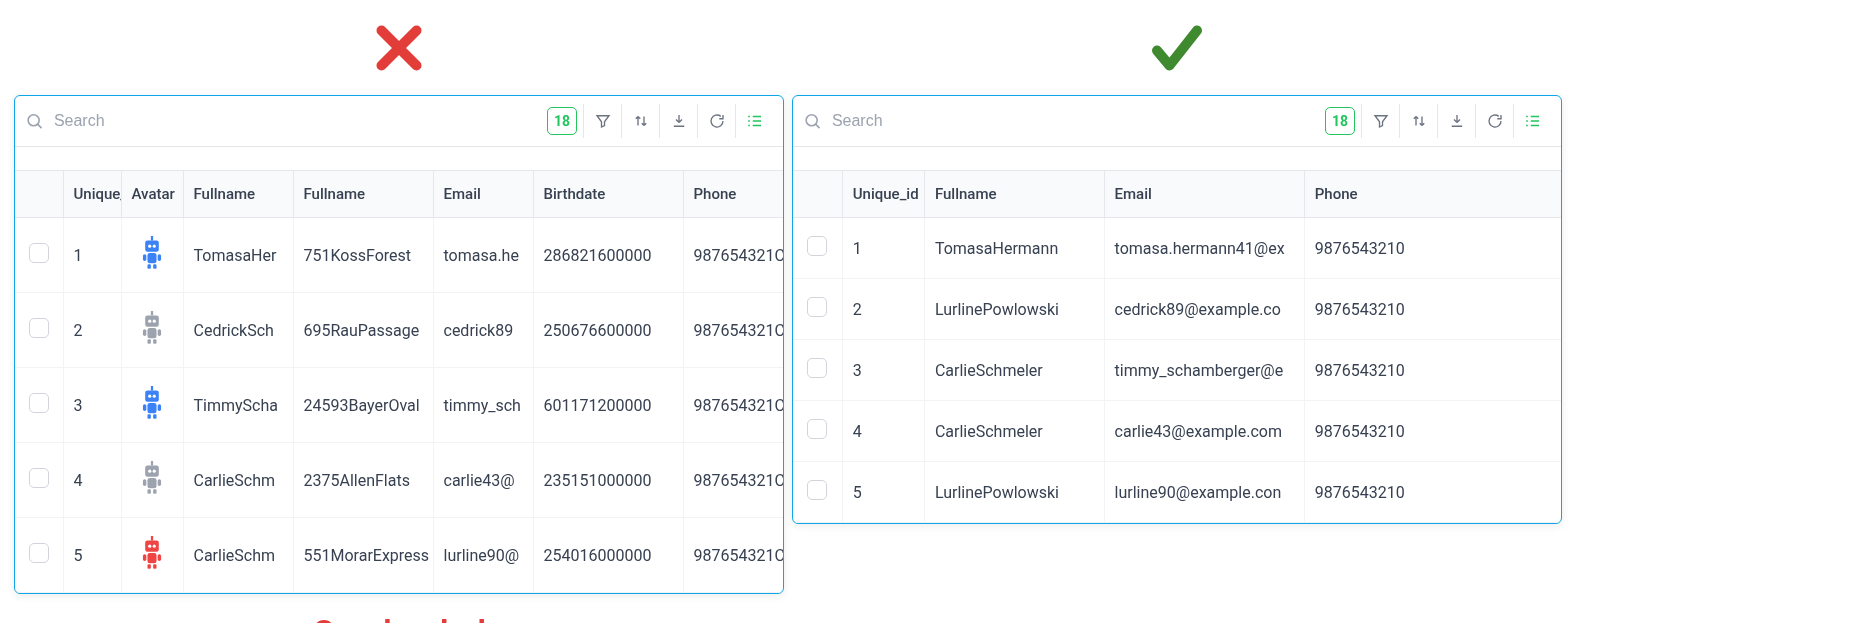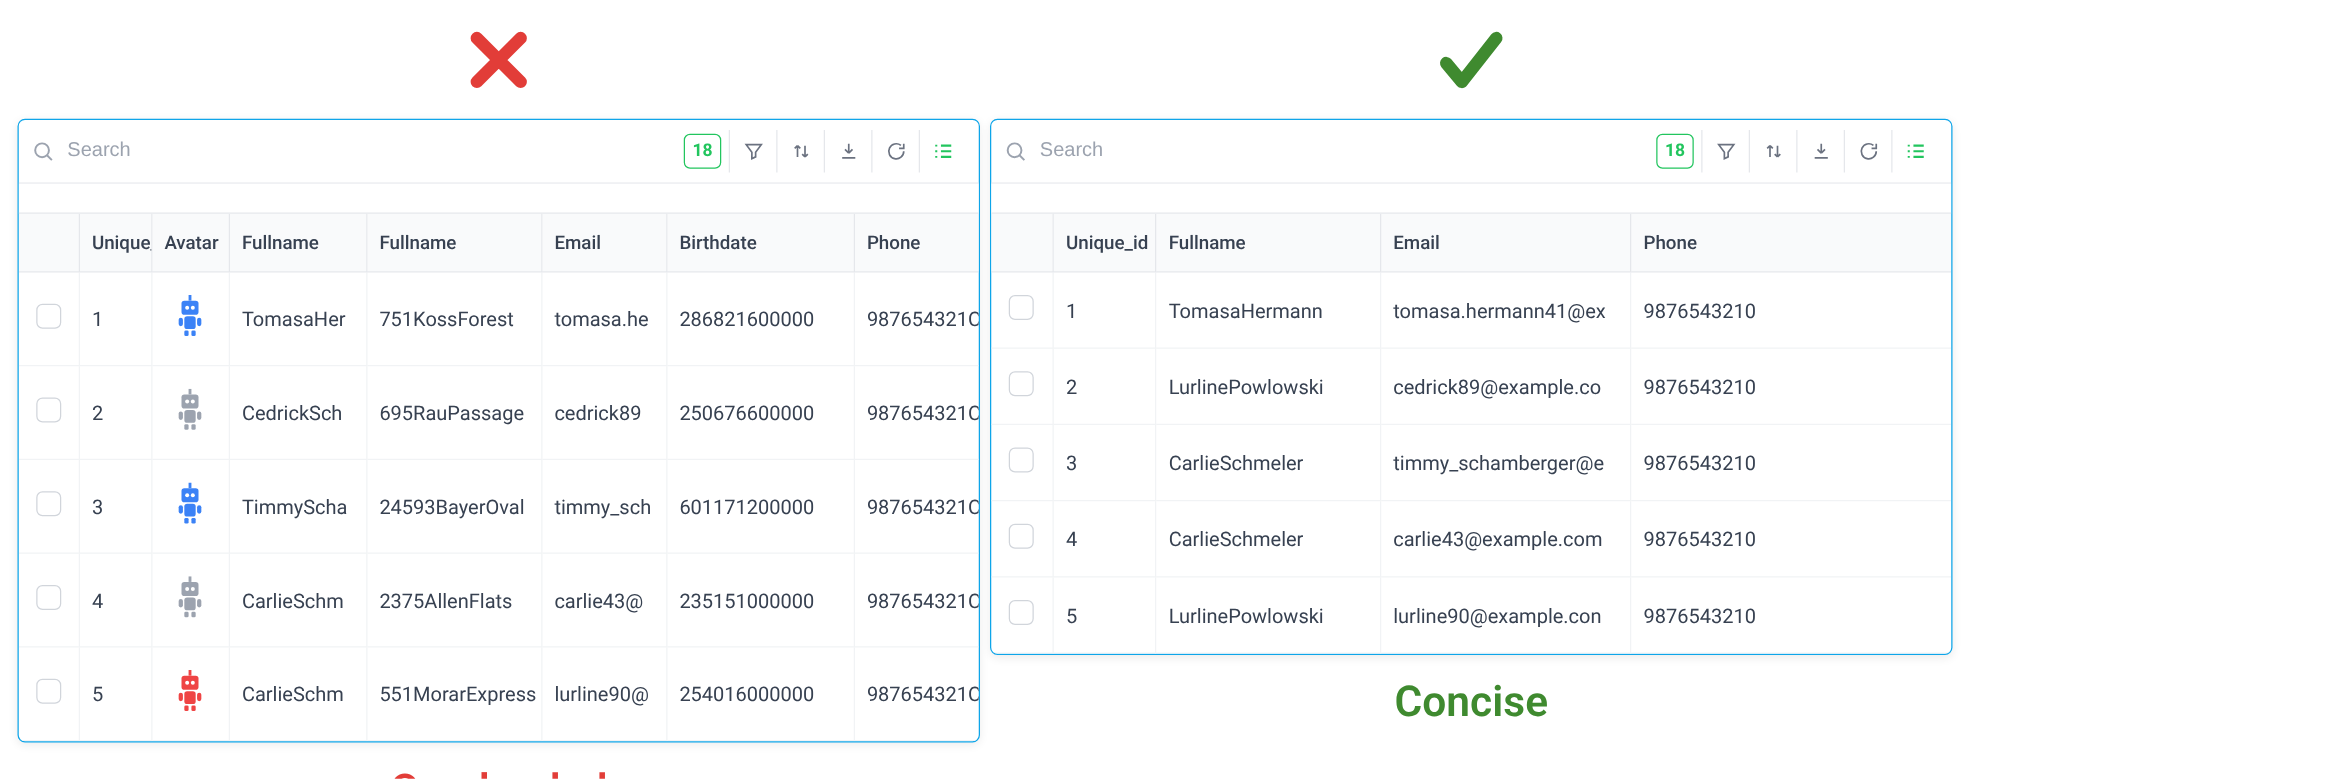--- a/index.html
+++ b/index.html
@@ -424,14 +424,13 @@
               <td>5</td>
               <td>LurlinePowlowski</td>
               <td>lurline90@example.con</td>
               <td>9876543210</td>
             </tr>
           </tbody>
       </table>
     </div>
   </div>
 
-  <div class="caption green">Concise</div>
 </div>
 
 </body></html>

